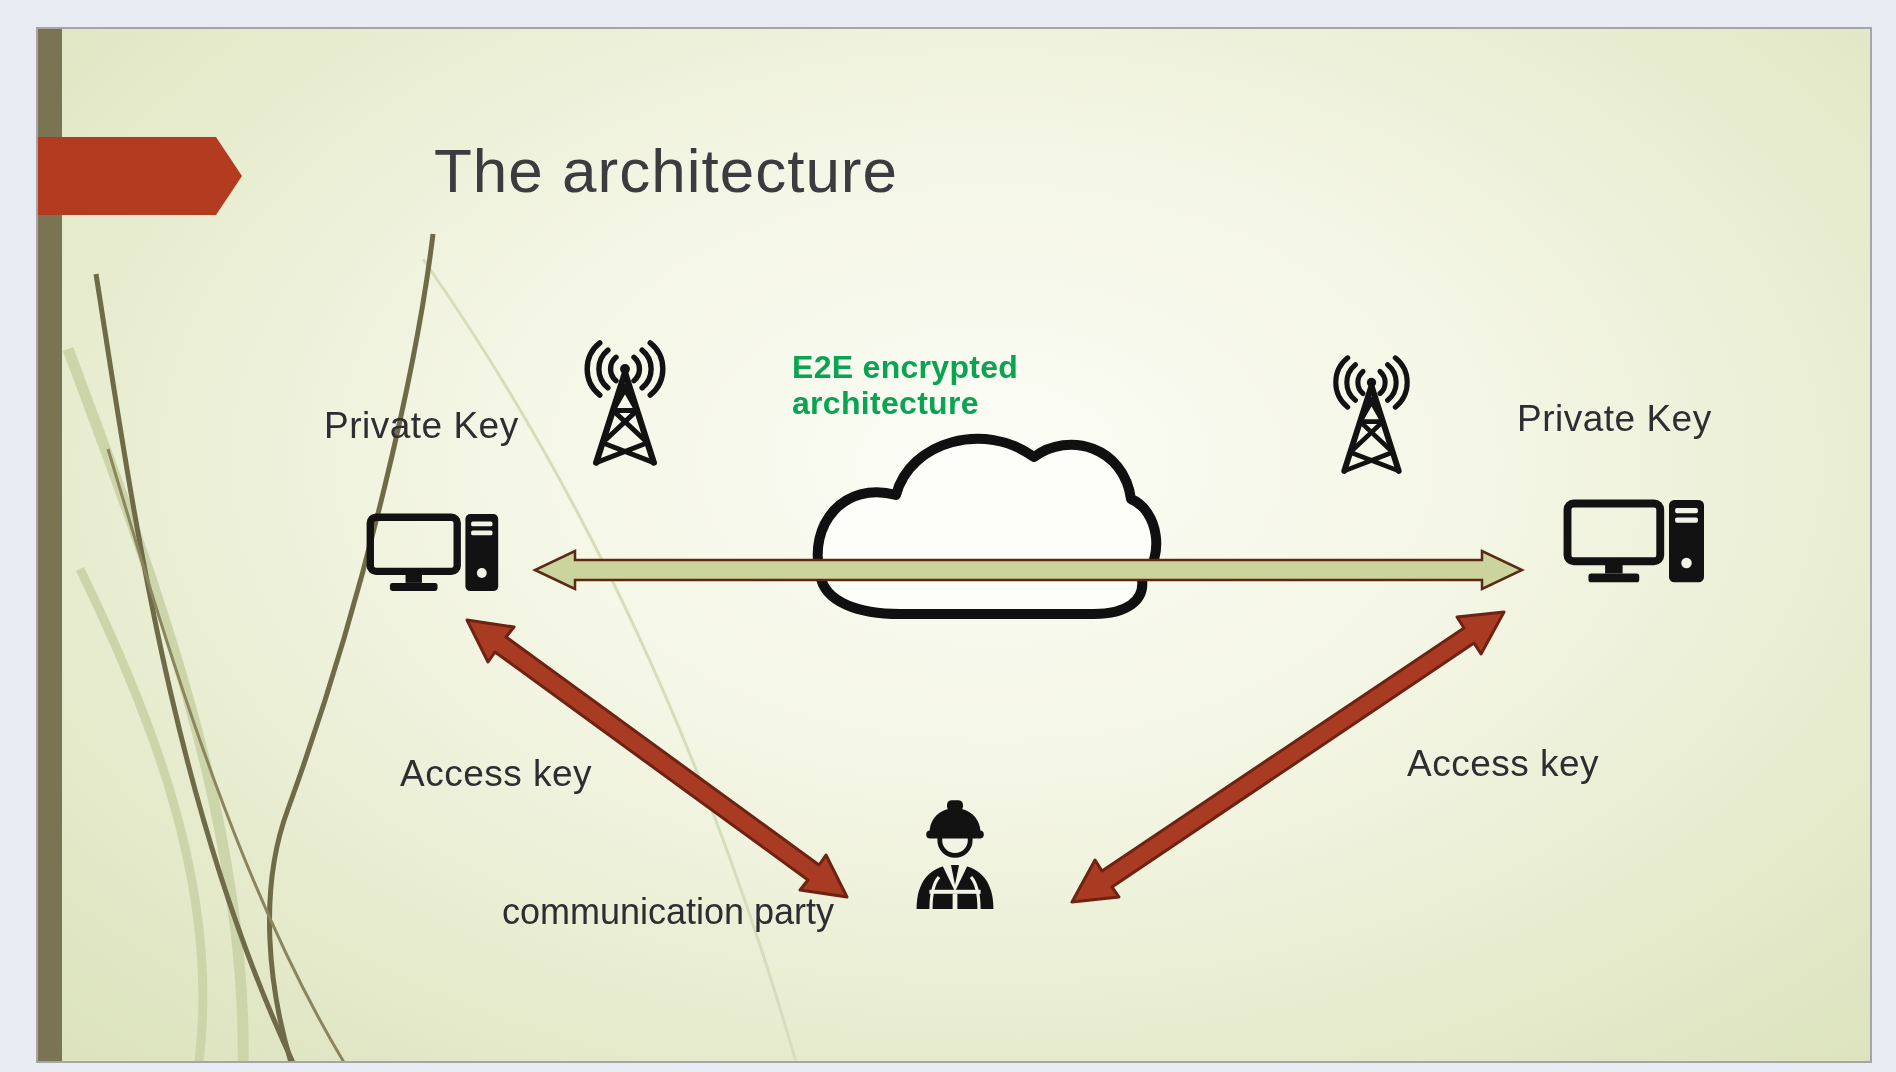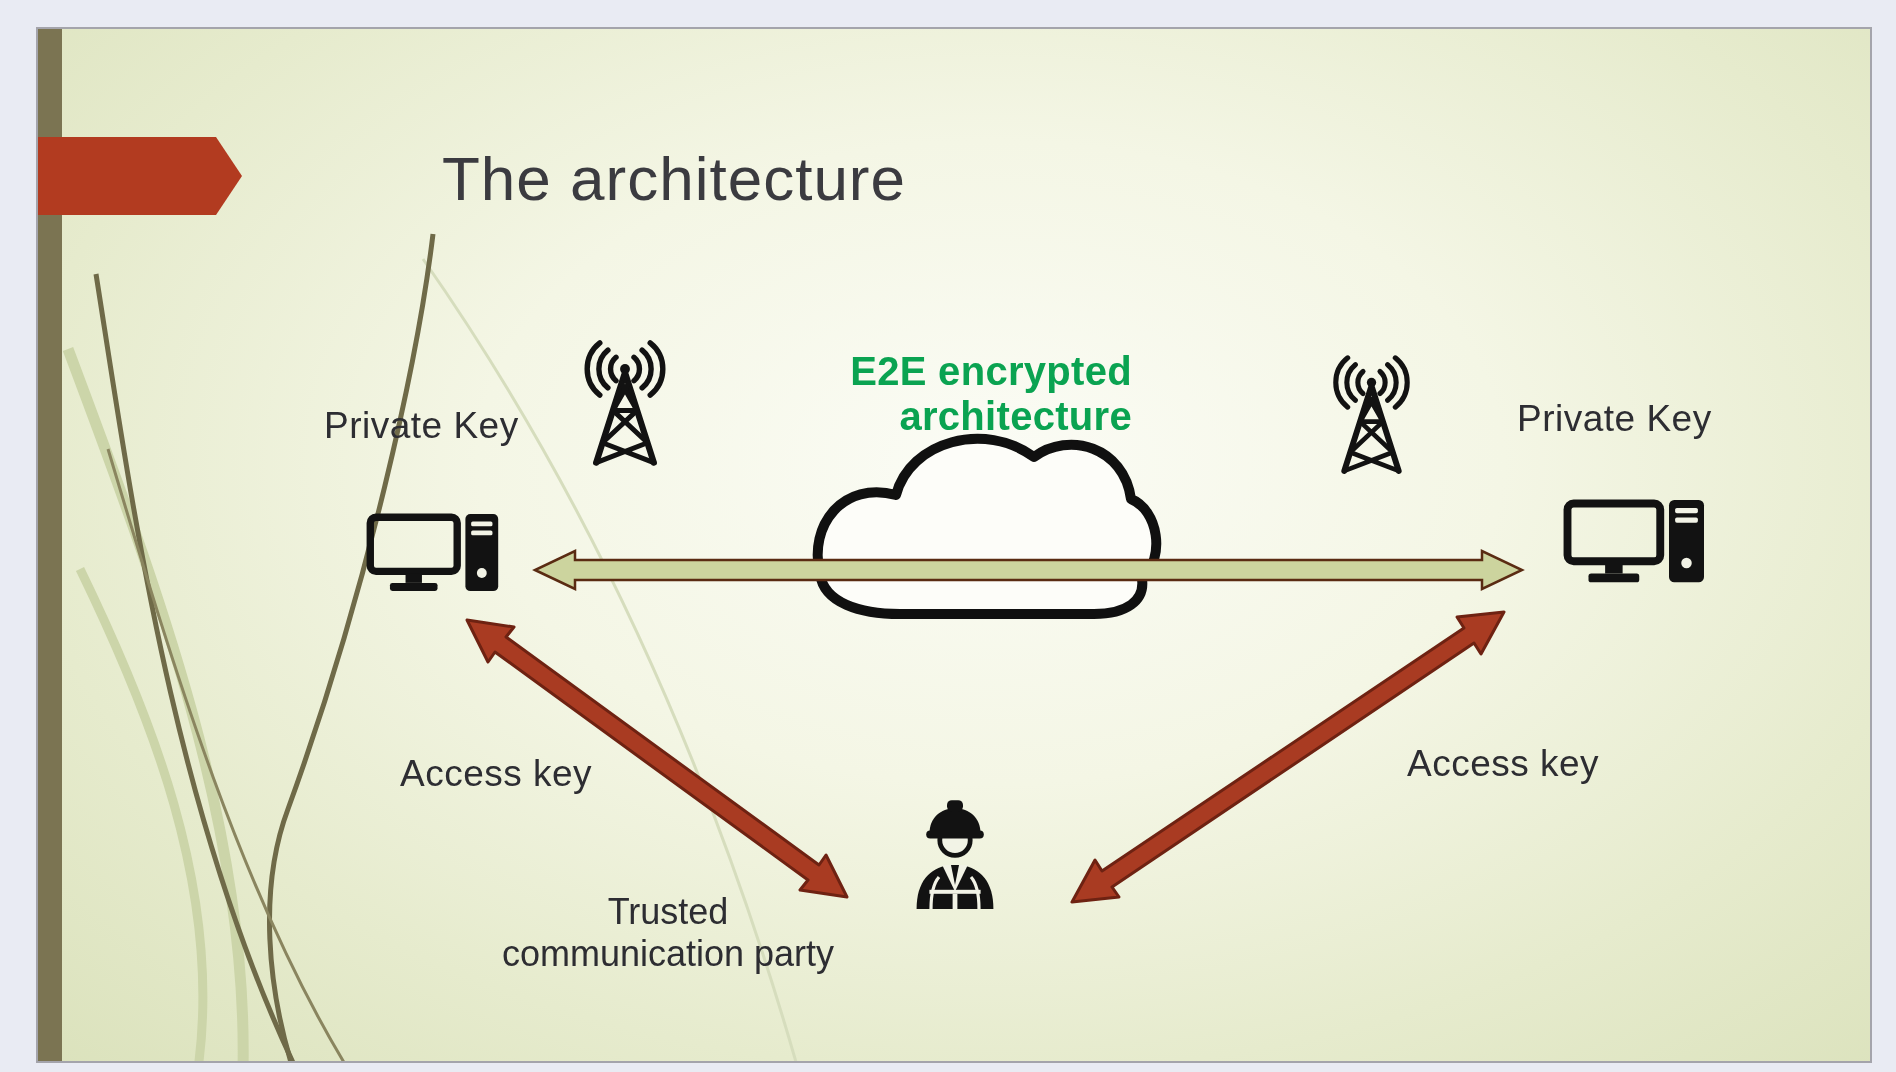--- a/index.html
+++ b/index.html
@@ -13,29 +13,29 @@
     position:absolute;left:36px;top:27px;width:1836px;height:1036px;
     box-sizing:border-box;
     border:2px solid #a4a4ab;
     background:radial-gradient(ellipse at 52% 42%, #fbfcf5 0%, #f4f6e5 38%, #e6ebcd 72%, #dbe2bc 100%);
     overflow:hidden;
   }
   .layer{position:absolute;left:0;top:0;width:1836px;height:1035px;}
   .title{
     position:absolute;left:392px;top:102px;
     font-size:62px;font-weight:400;color:#3b3b40;letter-spacing:1px;
-    white-space:nowrap;margin:12px;
+    white-space:nowrap;margin:4px;
   }
   .label{
     position:absolute;font-size:37px;color:#2d2d32;
     letter-spacing:.5px;white-space:nowrap;
   }
   .e2e{
     position:absolute;left:754px;top:320px;width:340px;
-    text-align:right;font-size:40px;font-weight:700;line-height:1.13;
+    text-align:left;font-size:32px;font-weight:700;line-height:1.13;
     color:#0aa351;letter-spacing:.3px;
   }
   .trusted{
     position:absolute;left:455px;top:862px;width:350px;
     text-align:center;font-size:36px;color:#2d2d32;line-height:1.18;
   }
 </style>
 </head>
 <body>
 
@@ -60,21 +60,20 @@
     <div>E2E encrypted</div>
     <div>architecture</div>
   </div>
 
   <div class="label" style="left:286px;top:376px;">Private Key</div>
   <div class="label" style="left:1479px;top:369px;">Private Key</div>
   <div class="label" style="left:362px;top:724px;">Access key</div>
   <div class="label" style="left:1369px;top:714px;">Access key</div>
 
   <div class="trusted">
-    <div>Trusted</div>
     <div>communication party</div>
   </div>
 
   <svg class="layer" viewBox="0 0 1836 1035">
     <defs>
       <g id="tower" fill="#121212">
         <circle cx="50" cy="30" r="5.5"></circle>
         <g fill="none" stroke="#121212" stroke-width="6" stroke-linecap="round">
           <path d="M 40 17 A 17 17 0 0 0 40 43"></path>
           <path d="M 31 9 A 27 27 0 0 0 31 51"></path>

